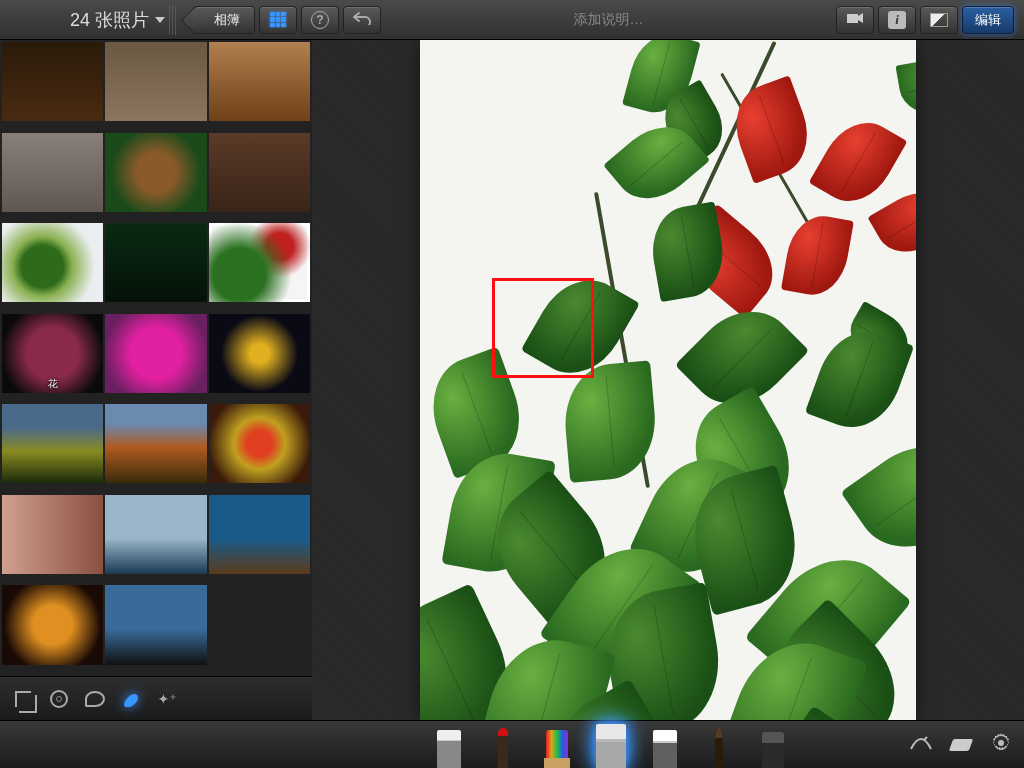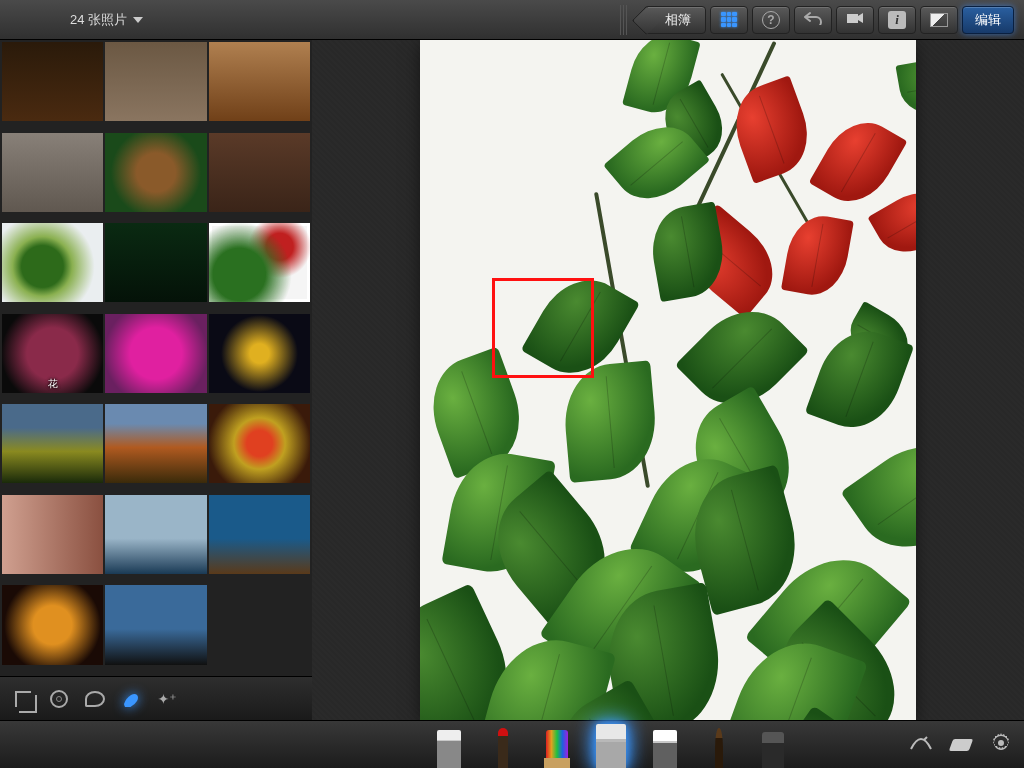--- a/index.html
+++ b/index.html
@@ -17,21 +17,21 @@
     height: 40px;
     background: linear-gradient(to bottom, #4a4a4a, #303030);
     border-bottom: 1px solid #000;
     display: flex;
     align-items: center;
     padding: 0 10px;
     gap: 4px;
   }
   .photo-count {
     color: #ddd;
-    font-size: 13px;
+    font-size: 18px;
     display: flex;
     align-items: center;
     gap: 6px;
     margin-left: 60px;
     margin-right: auto;
   }
   .dropdown-triangle {
     width: 0; height: 0;
     border-left: 5px solid transparent;
     border-right: 5px solid transparent;
@@ -321,20 +321,21 @@
   </div>
 
   <div class="tb-btn">
     <span class="undo-icon">
       <svg width="18" height="14" viewBox="0 0 18 14">
           <path d="M6 2 L1 6 L6 10 M1 6 H12 A5 5 0 0 1 12 16" stroke-linecap="round"></path>
         </svg>
     </span>
   </div>
 
+  <div class="caption-placeholder">添加说明…</div>
 
   <div class="tb-btn">
     <span class="share-icon">
       <svg width="18" height="14" viewBox="0 0 18 14">
           <path d="M1 3 h11 v9 h-11 z M12 5 l5 -3 v10 l-5 -3 z"></path>
         </svg>
     </span>
   </div>
   <div class="tb-btn">
     <div class="info-icon">i</div>

